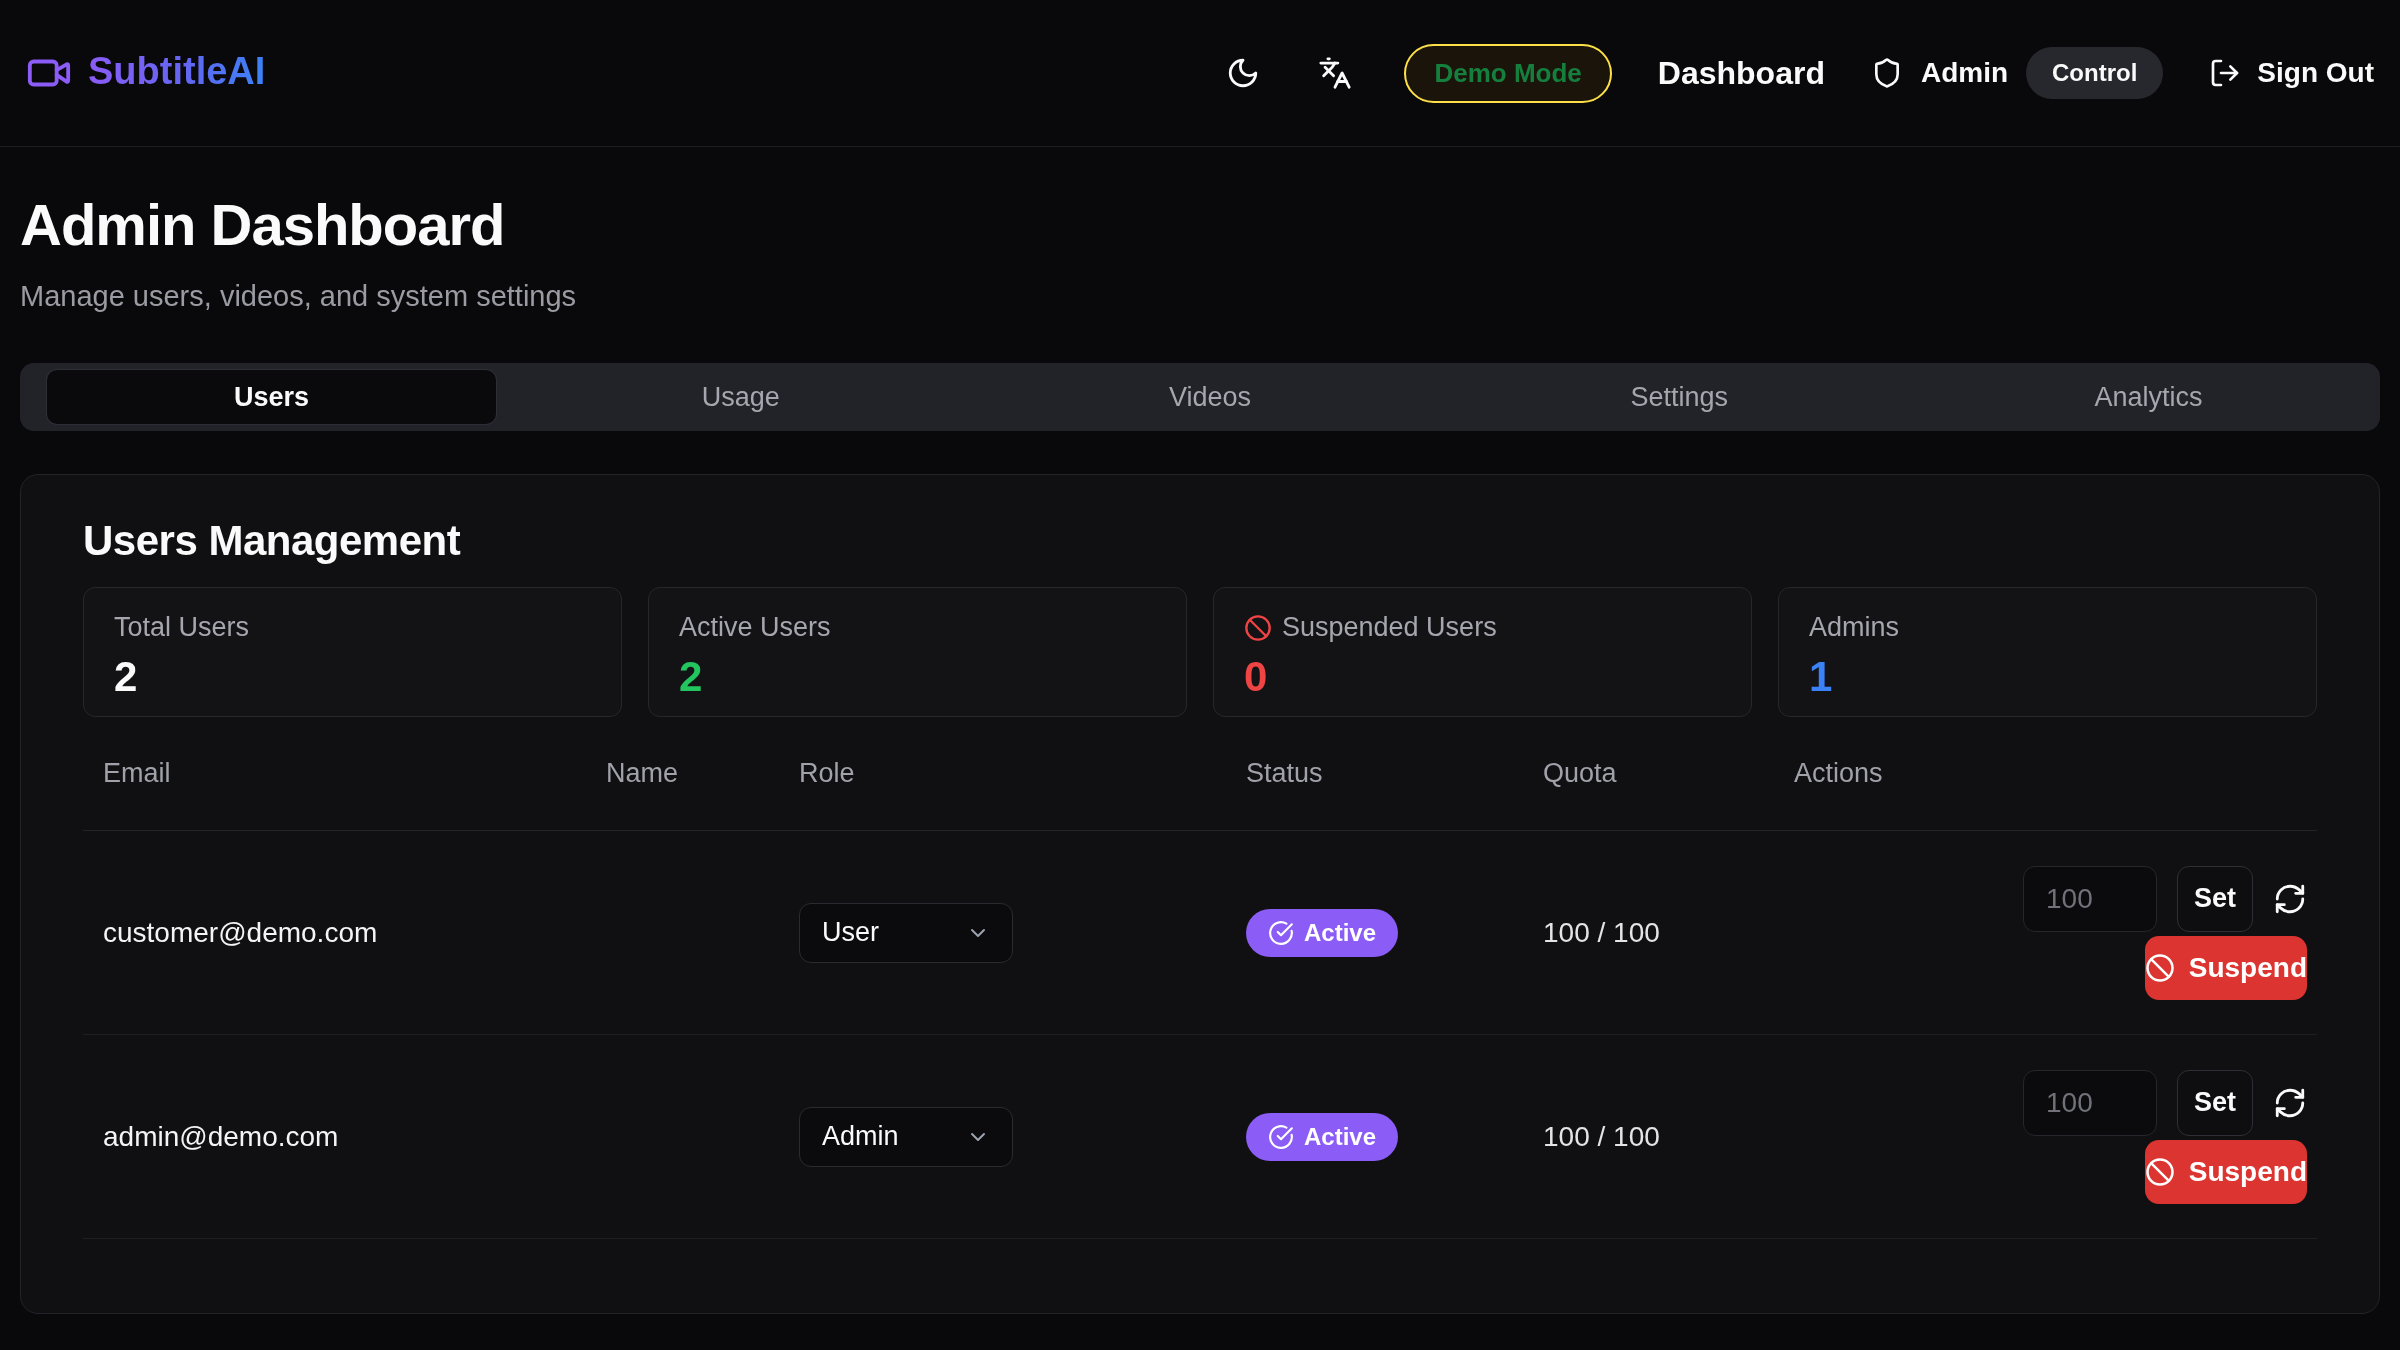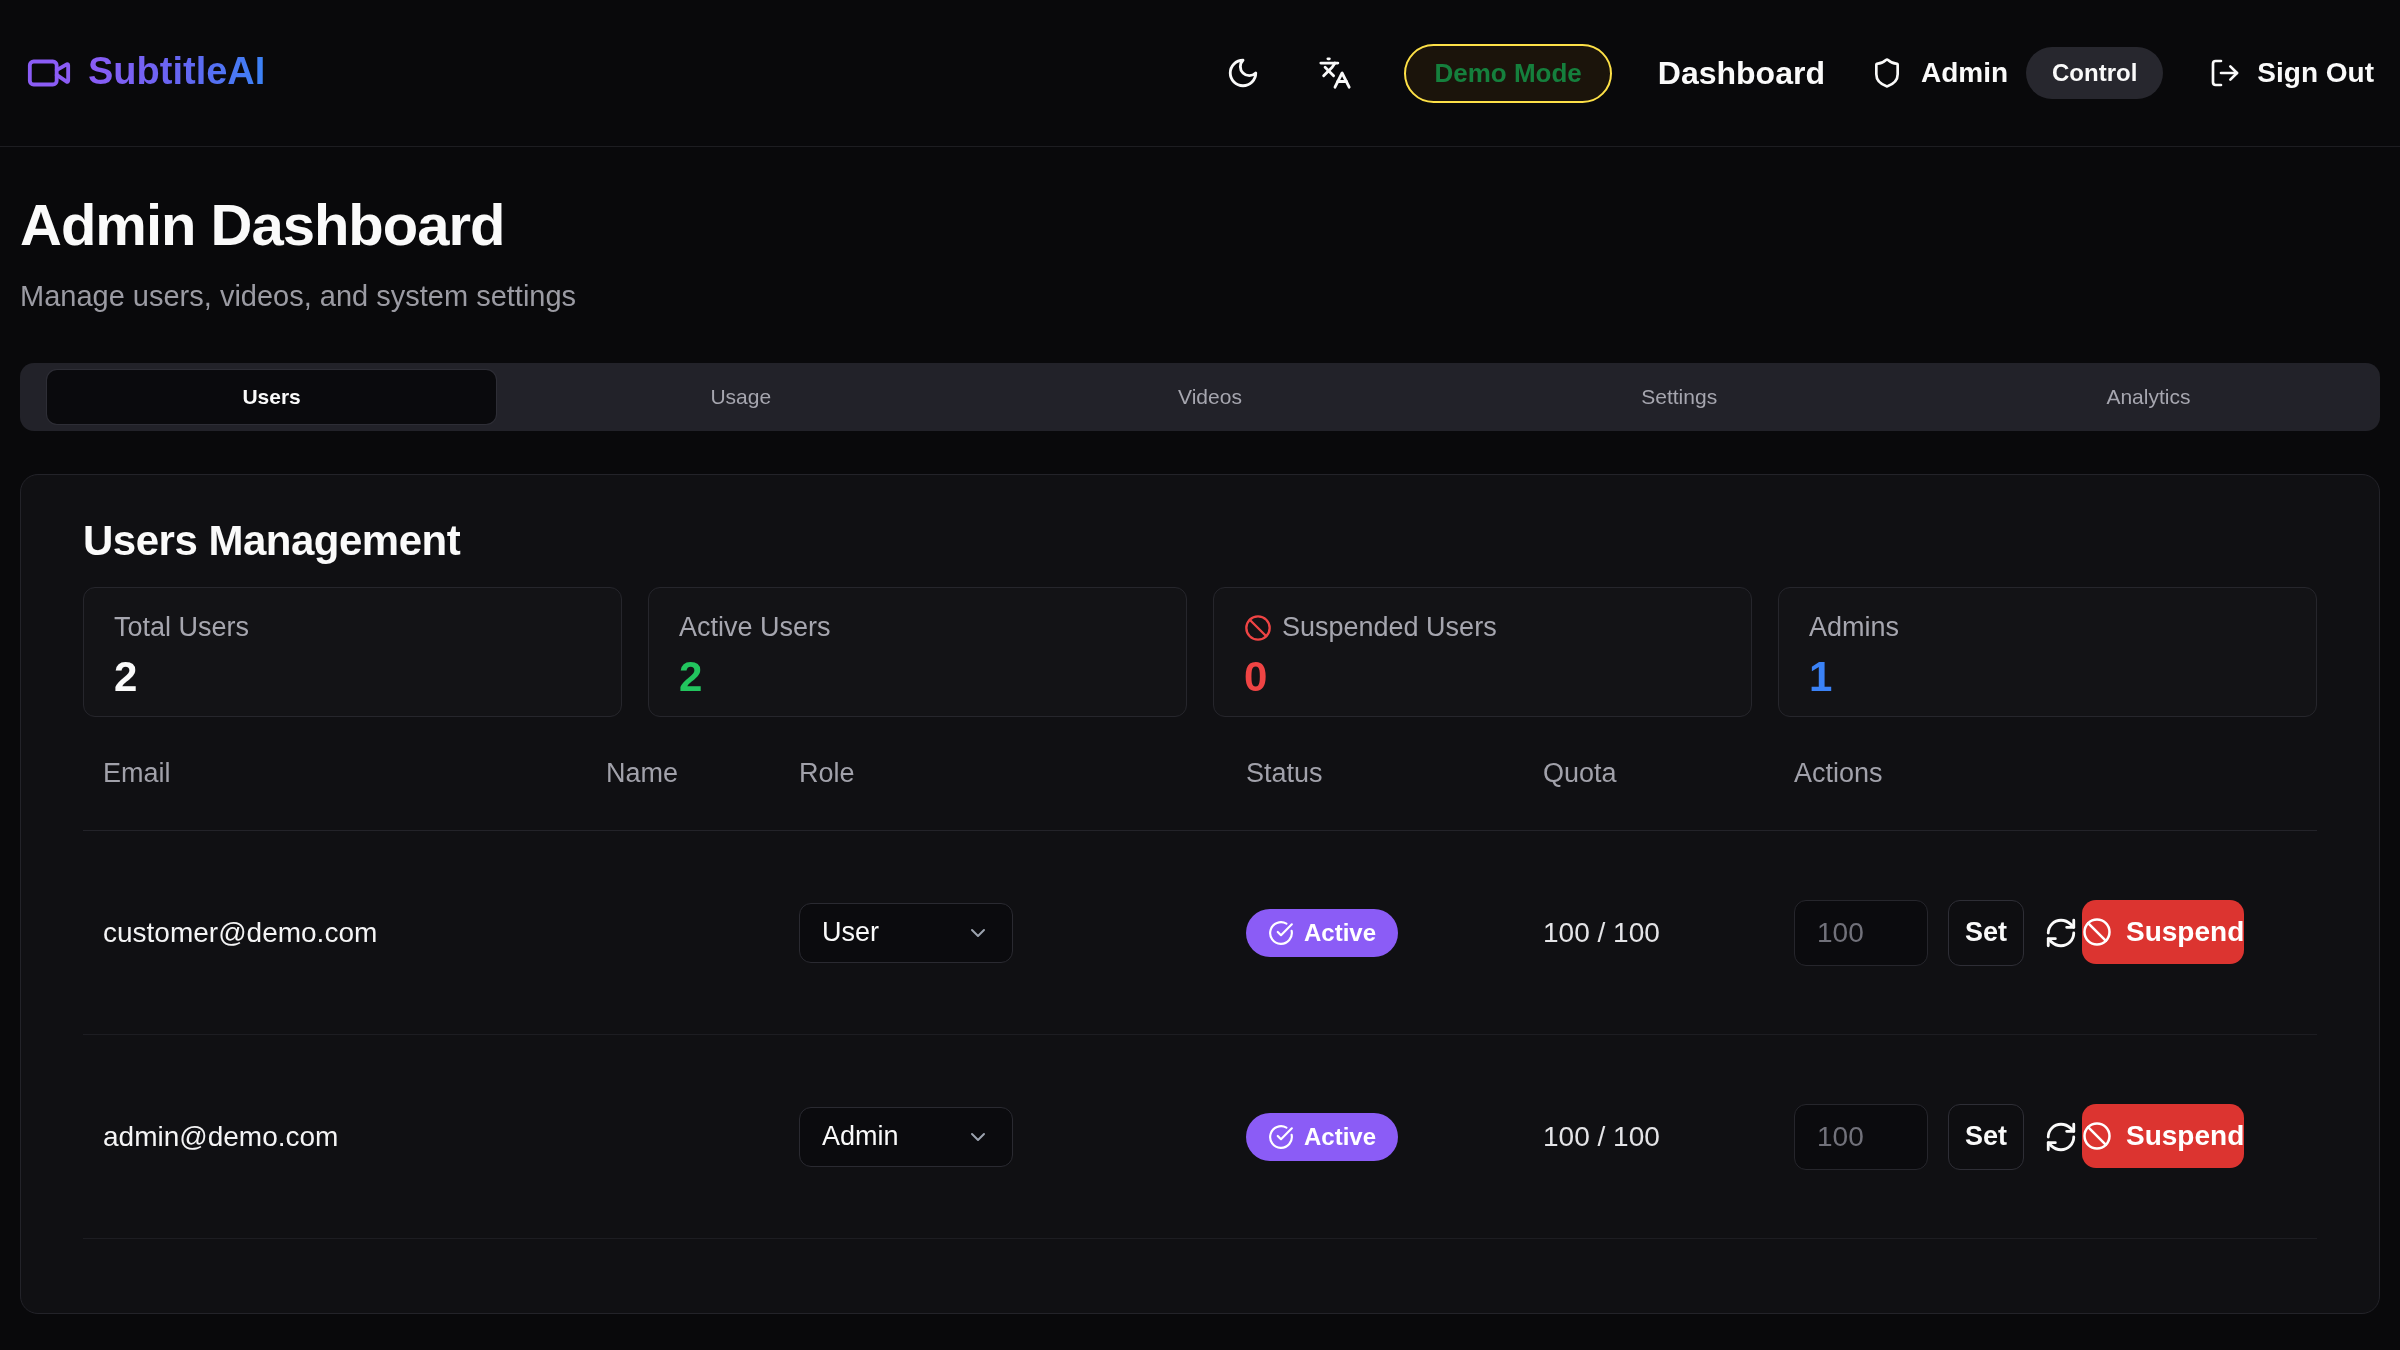--- a/index.html
+++ b/index.html
@@ -34,21 +34,21 @@
 
   
   .page { padding:0 20px; }
   .page-title { margin-top:44px; font-size:58px; font-weight:800; letter-spacing:-1px; }
   .page-subtitle { margin-top:22px; font-size:29px; color:#9b9ba3; }
 
   
   .tabs { margin-top:50px; height:68px; background:#222229; border-radius:14px;
     display:flex; align-items:stretch; padding:7px; }
   .tab { flex:1; display:flex; align-items:center; justify-content:center;
-    font-size:21px; color:#a6a6af; background:none; border:none; cursor:pointer;
+    font-size:27px; color:#a6a6af; background:none; border:none; cursor:pointer;
     border-radius:10px; font-weight:500;margin-left:20px; }
   .tab.active { background:#0a0a0d; color:#fafafa; font-weight:bold;
     box-shadow:0 0 0 1px #2e2e36; }
 
   
   .card { margin-top:43px; height:840px; background:#101013; border:1px solid #232329;
     border-radius:18px; padding:42px 62px 0 62px; overflow:hidden; }
   .card h2 { font-size:42px; font-weight:800; letter-spacing:-0.5px; }
 
   .stats { margin-top:22px; display:grid; grid-template-columns:repeat(4,1fr); gap:26px; }
@@ -89,21 +89,21 @@
   .cell-email { font-size:28px; color:#f4f4f5; }
   .role-select { width:214px; height:60px; background:#0b0b0e; border:1px solid #2a2a31;
     border-radius:12px; color:#fafafa; font-size:27px; font-family:inherit;
     display:flex; align-items:center; justify-content:space-between; padding:0 22px;
     cursor:pointer; }
   .role-select svg { width:24px; height:24px; color:#9ca3af; }
   .badge { display:inline-flex; align-items:center; gap:10px; background:#8b5cf6;
     color:#ffffff; border-radius:999px; padding:10px 22px; font-size:24px; font-weight:bold; }
   .badge svg { width:26px; height:26px; }
   .cell-quota { font-size:28px; color:#e4e4e7; }
-  .actions { display:flex; flex-direction:row; gap:4px; padding-right:10px; }
+  .actions { display:flex; flex-direction:column; gap:4px; padding-right:10px;align-items:flex-end; }
   .actions-top { display:flex; align-items:center; gap:20px; }
   .quota-input { width:134px; height:66px; background:#0b0b0e; border:1px solid #26262c;
     border-radius:12px; color:#fafafa; font-size:28px; padding:0 22px; outline:none;
     font-family:inherit; }
   .quota-input::placeholder { color:#71717a; }
   .set-btn { width:76px; height:66px; background:#0e0e11; border:1px solid #2e2e36;
     border-radius:12px; color:#fafafa; font-size:27px; font-weight:600; cursor:pointer;
     font-family:inherit; }
   .refresh-btn { background:none; border:none; color:#fafafa; cursor:pointer;
     display:flex; align-items:center; }

